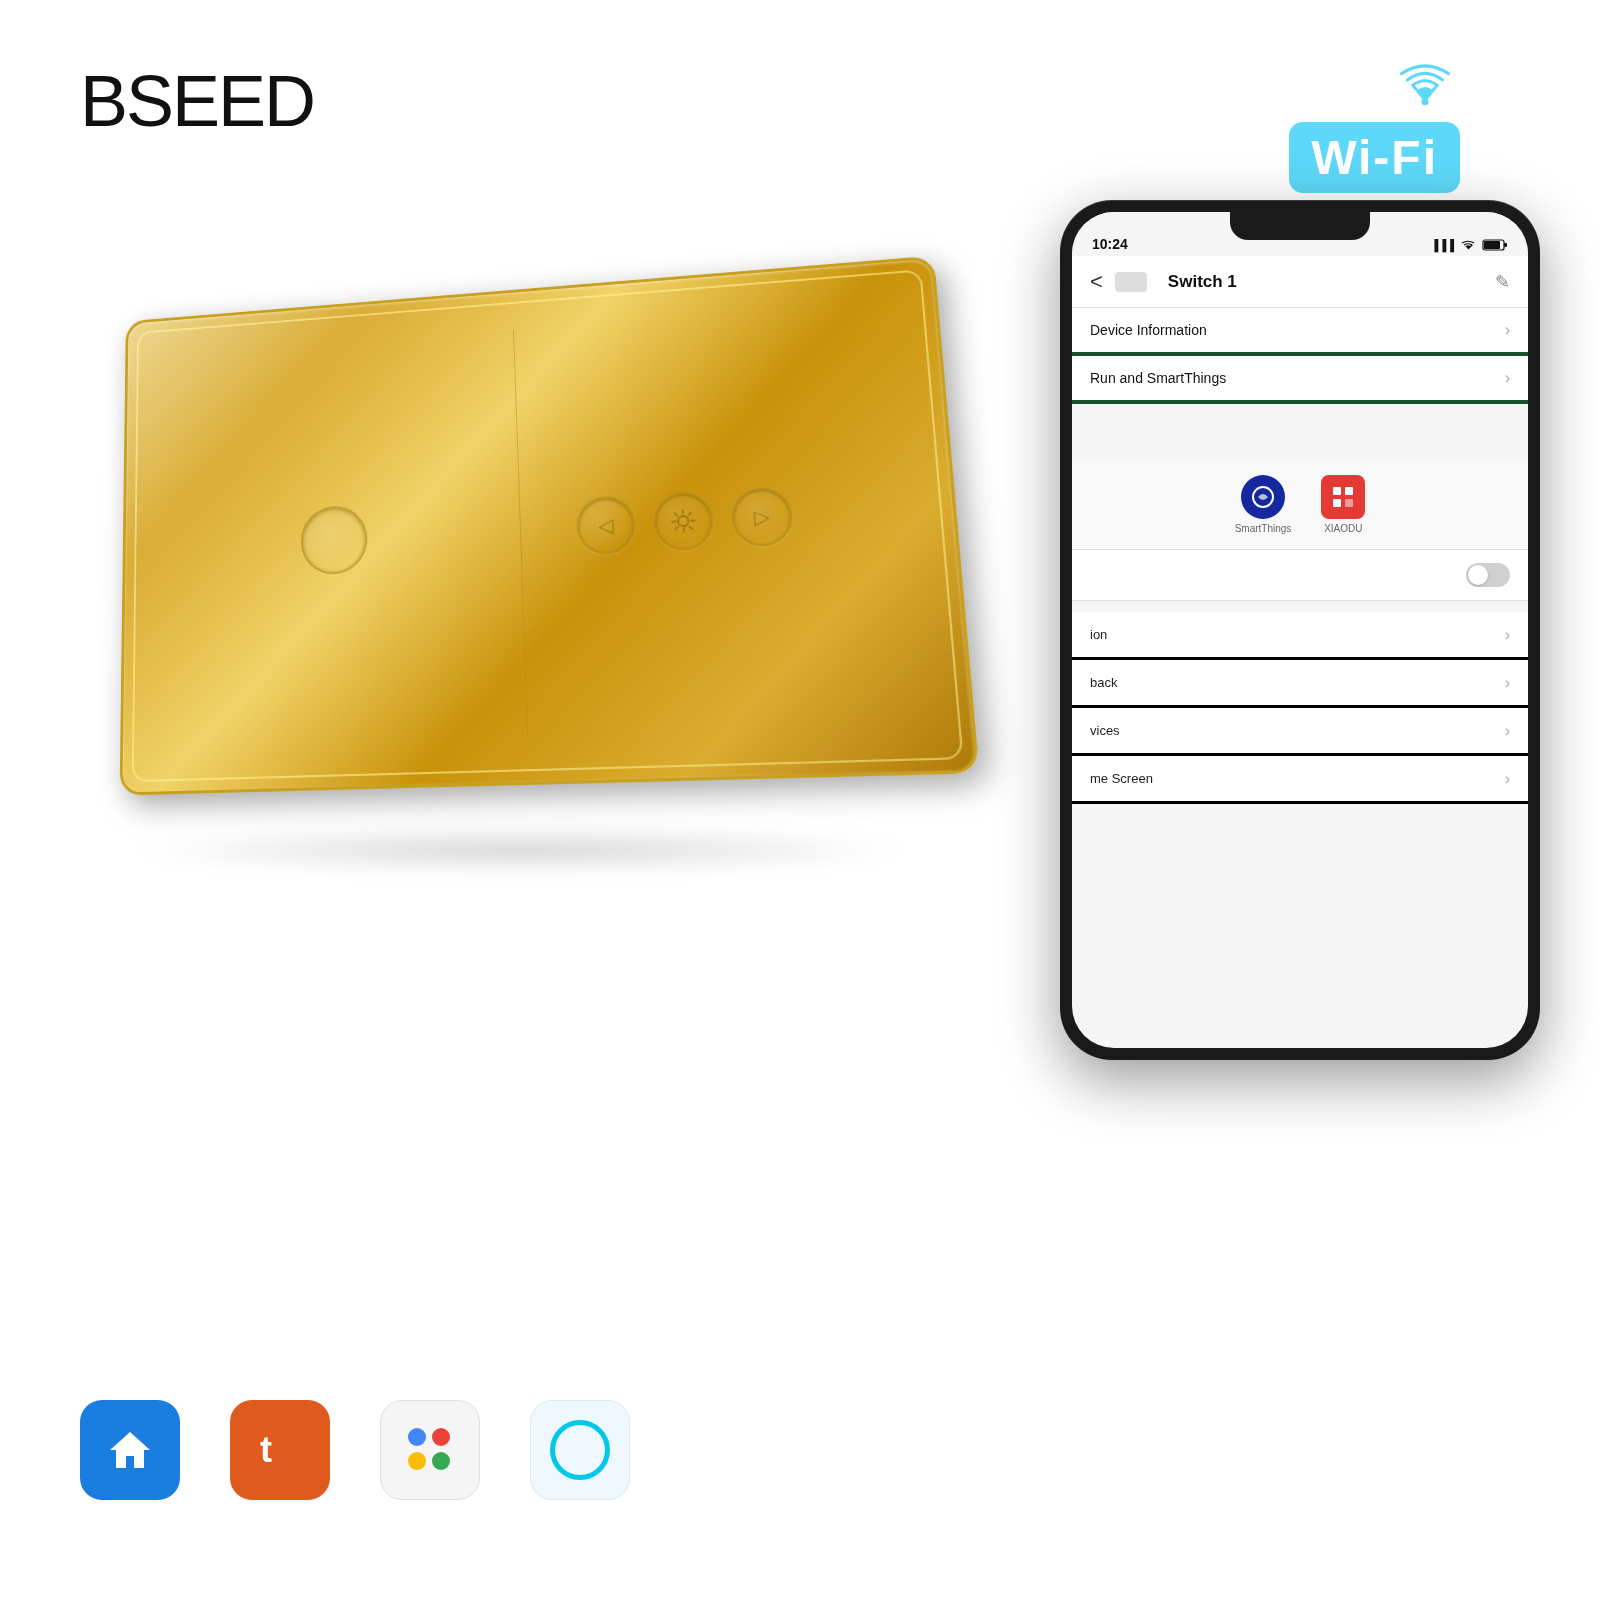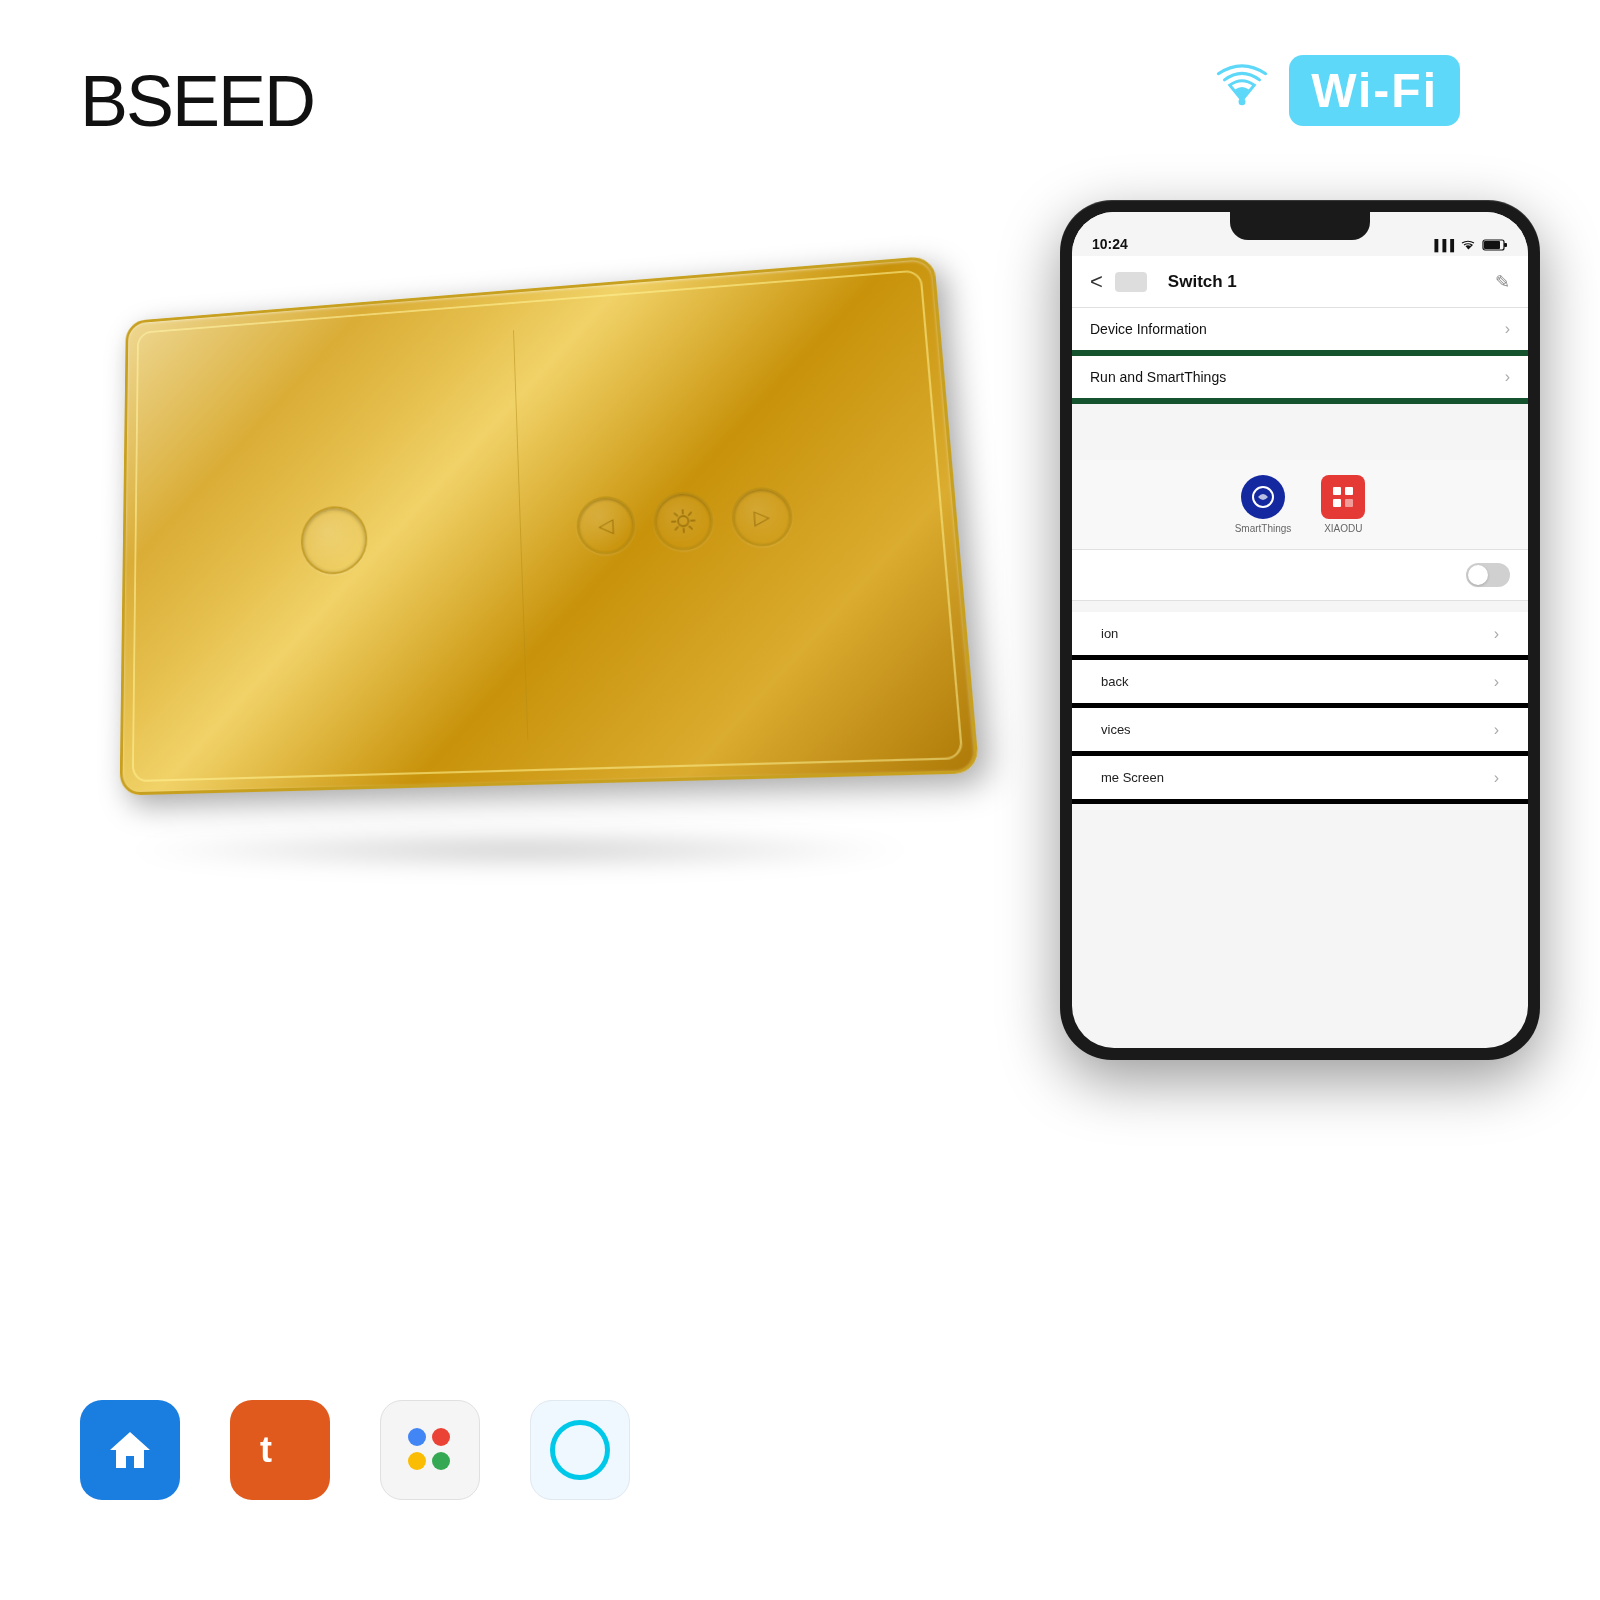--- a/index.html
+++ b/index.html
@@ -23,22 +23,23 @@
       letter-spacing: -2px;
       font-family: 'Arial Black', Arial, sans-serif;
     }
 
     
     .wifi-badge {
       position: absolute;
       top: 55px;
       right: 140px;
       display: flex;
-      align-items: flex-start;
+      align-items: flex-end;
       gap: 12px;
+      flex-direction: column;
     }
     .wifi-icon-svg {
       width: 70px;
       height: 55px;
     }
     .wifi-text-box {
       background: #5dd8f8;
       border-radius: 14px;
       padding: 8px 22px;
       display: flex;
@@ -297,21 +298,21 @@
       right: 0;
       background: #ffffff;
     }
 
     .menu-item {
       height: 48px;
       display: flex;
       align-items: center;
       justify-content: space-between;
       padding: 0 18px;
-      border-bottom: 6px solid #14532d;
+      border-bottom: 4px solid #14532d;
       background: #fff;
       gap: 20px;
     }
 
     .menu-item-text {
       font-size: 14px;
       color: #111;
     }
 
     .menu-chevron {
@@ -399,22 +400,22 @@
       top: 400px;
       left: 0;
       right: 0;
     }
 
     .list-item {
       height: 48px;
       display: flex;
       align-items: center;
       justify-content: space-between;
-      padding: 0 29px;
-      border-bottom: 5px solid #000000;
+      padding: 0 18px;
+      border-bottom: 3px solid #000000;
       background: #fff;
     }
 
     .list-item-text {
       font-size: 13px;
       color: #222;
     }
 
     
     .bottom-icons {

